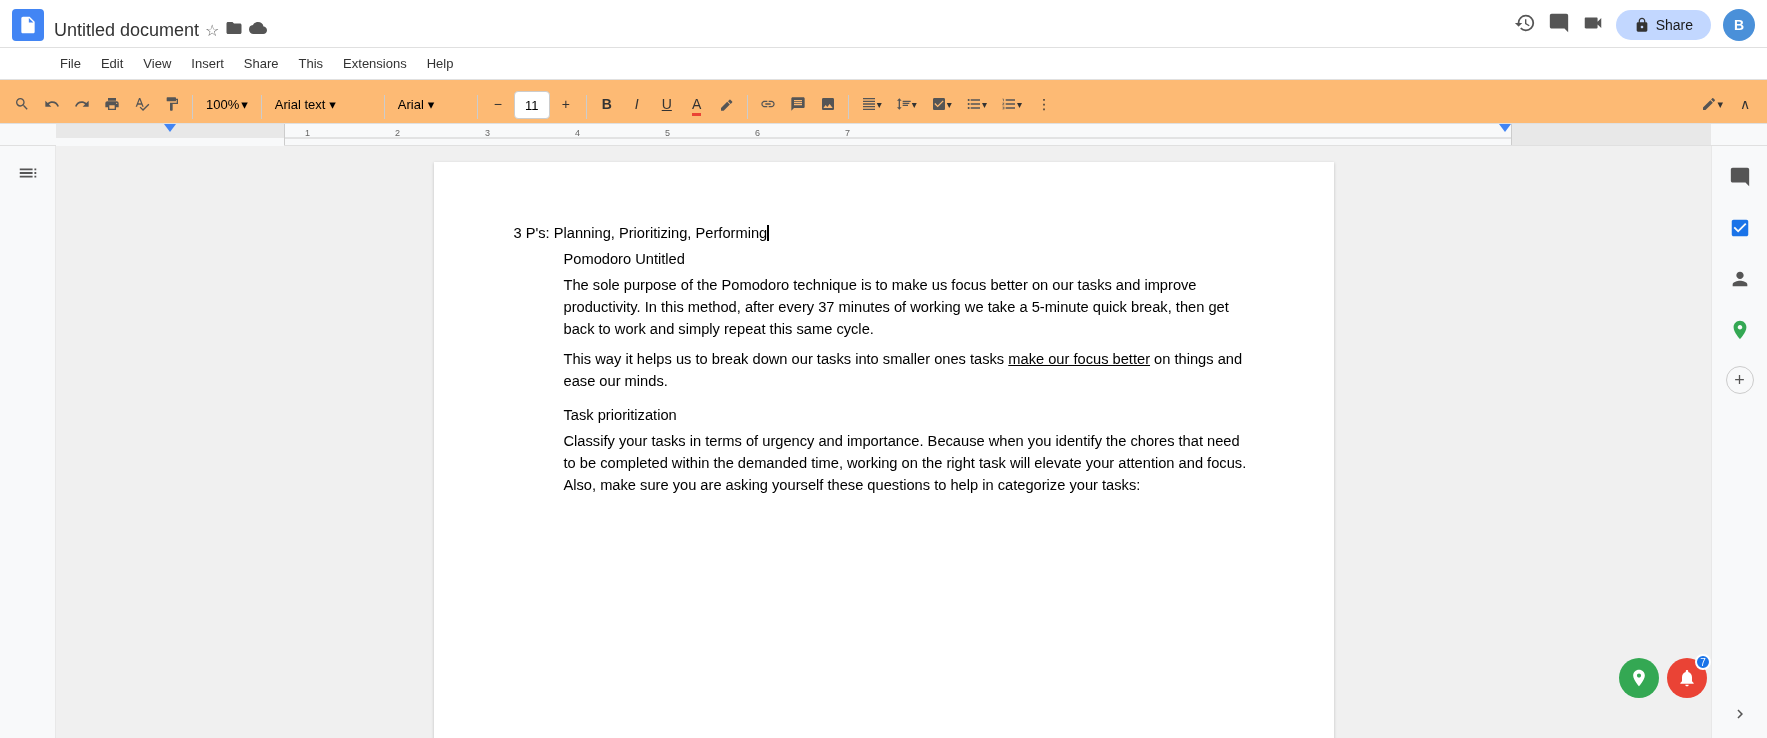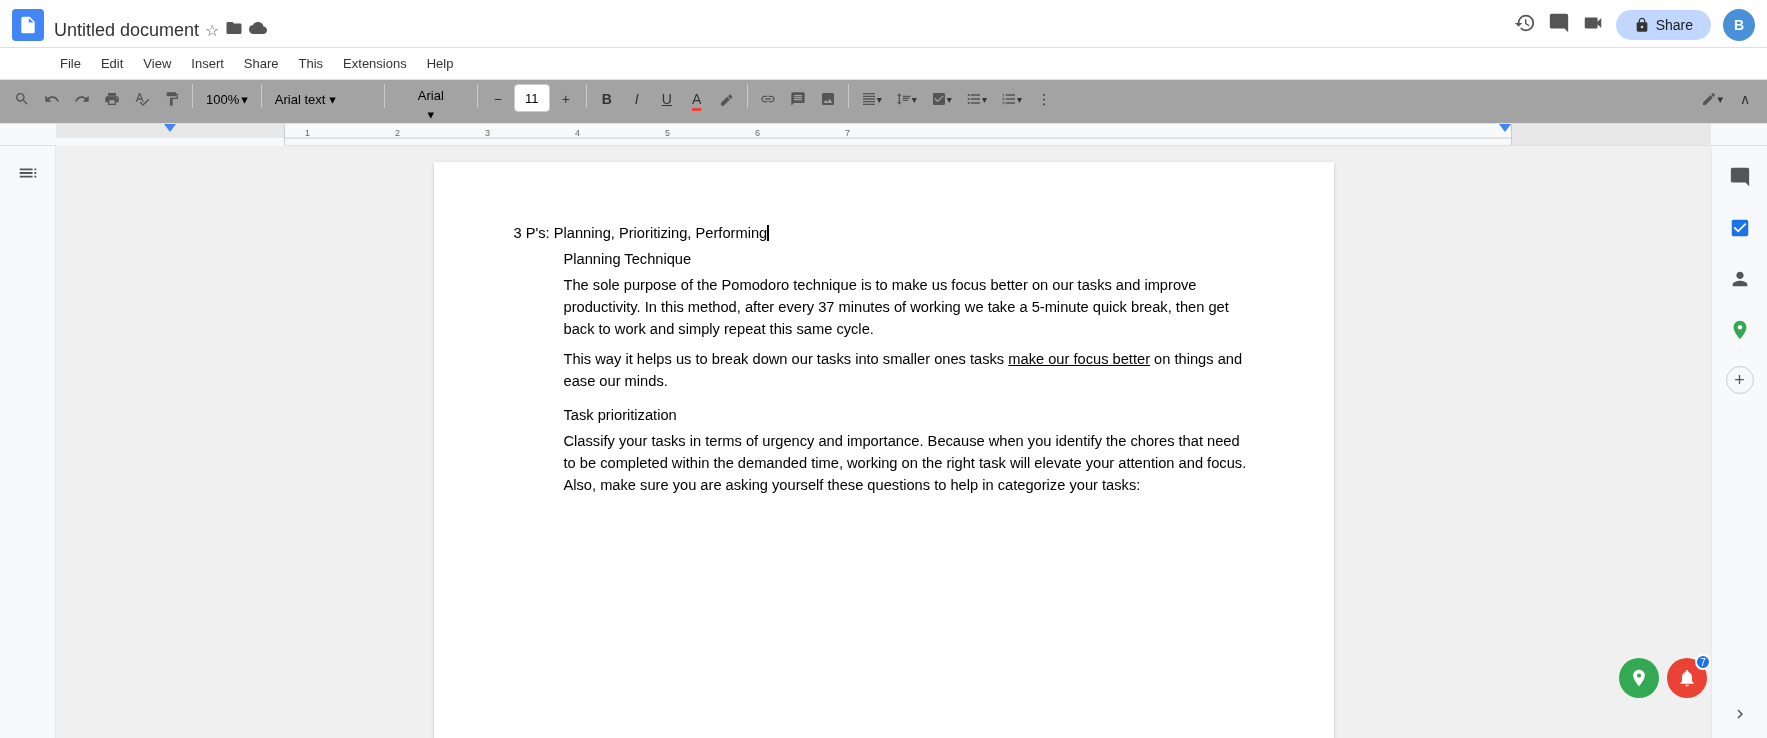--- a/index.html
+++ b/index.html
@@ -39,24 +39,24 @@
       padding: 2px 52px;
       gap: 4px;
       border-bottom: 1px solid #e0e0e0;
       height: 32px;
       flex-shrink: 0;
     }
     .menu-item { padding: 3px 8px; cursor: pointer; border-radius: 4px; font-size: 13px; color: #333; }
 
     
     .toolbar {
-      background: #a3a3a3;
+      background: #fdba74;
       border-bottom: 1px solid #e0e0e0;
       display: flex;
-      align-items: flex-start;
+      align-items: flex-end;
       padding: 4px 8px;
       gap: 2px;
       height: 44px;
       flex-shrink: 0;
       flex-wrap: nowrap;
     }
     .tb-btn {
       padding: 4px 6px; cursor: pointer; border-radius: 4px; border: none; background: transparent;
       color: #333; font-size: 14px; display: flex; align-items: center; justify-content: center; min-width: 28px; height: 30px;
     }
@@ -260,21 +260,21 @@
   <div class="zoom-select">
     <span>100%</span>
     <span>▾</span>
   </div>
   <div class="tb-divider"></div>
   <div class="tb-select" style="min-width:110px;">
     <span>Arial text</span>
     <span>▾</span>
   </div>
   <div class="tb-divider"></div>
-  <div class="tb-select" style="min-width:80px;flex-direction:column;">
+  <div class="tb-select" style="min-width:80px;">
     <span>Arial</span>
     <span>▾</span>
   </div>
   <div class="tb-divider"></div>
   <button class="tb-btn">−</button>
   <input class="font-size-box" type="text" value="11" readonly="" style="">
   <button class="tb-btn">+</button>
   <div class="tb-divider"></div>
   <button class="tb-btn tb-bold">B</button>
   <button class="tb-btn tb-italic">I</button>
@@ -385,21 +385,21 @@
   <div class="page-scroll">
     <div class="page">
       <div class="doc-content">
 
         <p class="doc-h1">
           <span>3 P's: Planning, Prioritizing, Performing</span><span class="cursor-blink"></span>
         </p>
 
 
         <div class="doc-section">
-          <p class="doc-section-title">Planning Technique</p>
+          <p class="doc-section-title">Pomodoro Untitled</p>
           <p class="doc-p">The sole purpose of the Pomodoro technique is to make us focus better on our tasks and improve productivity. In this method, after every 37 minutes of working we take a 5-minute quick break, then get back to work and simply repeat this same cycle.</p>
           <p class="doc-p">
             <span>This way it helps us to break down our tasks into smaller ones tasks </span><span class="link-underline">make our focus better</span><span> on things and ease our minds.</span>
           </p>
 
           <p class="doc-section-title" style="margin-top:12px;">Task prioritization</p>
           <p class="doc-p">Classify your tasks in terms of urgency and importance. Because when you identify the chores that need to be completed within the demanded time, working on the right task will elevate your attention and focus. Also, make sure you are asking yourself these questions to help in categorize your tasks:</p>
         </div>
       </div>
     </div>

